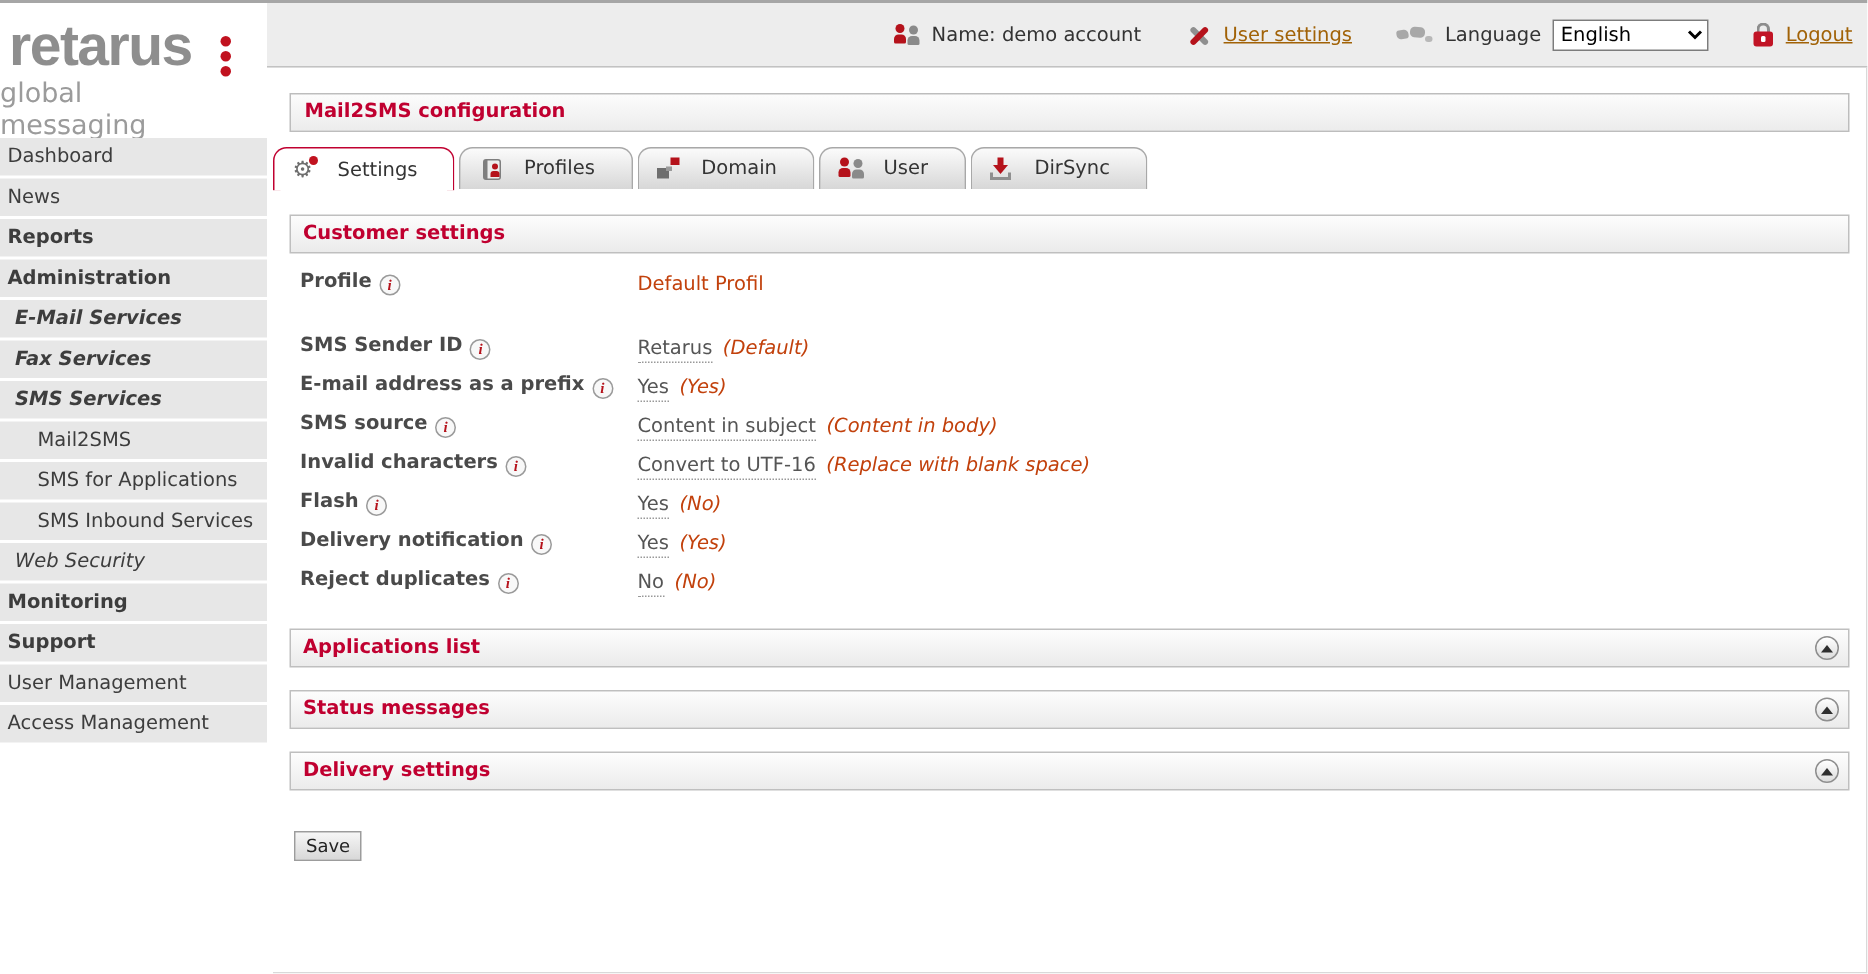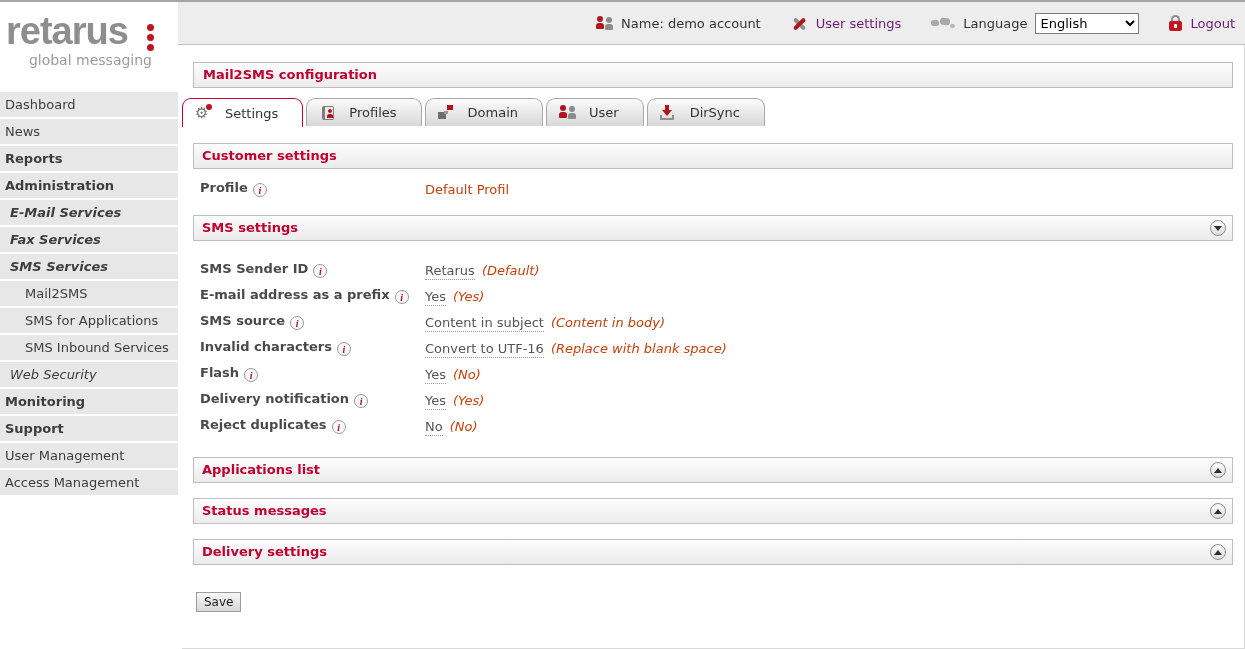--- a/index.html
+++ b/index.html
@@ -8,28 +8,28 @@
   body { position:relative; overflow:hidden; }
 
   #topline { position:absolute; top:0; left:0; width:1245px; height:2px; background:#a6a6a6; }
 
   
   #logo-area { position:absolute; top:2px; left:0; width:178px; height:90px; background:#fff; }
   #logo-text { position:absolute; top:8px; left:6px; font-family:"Liberation Sans",sans-serif;
     font-size:38px; font-weight:bold; color:#8e8e8e; letter-spacing:-1px; }
   #logo-dots { position:absolute; top:22px; left:147px; display:flex; flex-direction:column; gap:3px; }
   #logo-dots i { width:7px; height:7px; border-radius:50%; background:#c1121f; }
-  #logo-tagline { position:absolute; top:50px; right:26px; font-size:14px; color:#9b9b9b; }
+  #logo-tagline { position:absolute; top:50px; right:26px; font-size:18px; color:#9b9b9b; }
 
   
   #topbar { position:absolute; top:2px; left:178px; right:0; height:43px; background:#ededed;
     border-bottom:1px solid #c2c2c2; display:flex; align-items:center; justify-content:flex-end;
     padding-right:10px; gap:8px; }
   .tb-text { color:#333; }
-  .tb-link { color:#701a75; cursor:pointer; }
+  .tb-link { color:#a16207; cursor:pointer;text-decoration:underline; }
   .tb-gap { width:14px; }
 
   .users-ic { display:inline-block; width:17px; height:14px; position:relative; }
   .pr { position:absolute; width:8px; }
   .pr i { display:block; width:6px; height:6px; border-radius:50%; margin:0 auto; }
   .pr b { display:block; width:8px; height:6px; border-radius:3px 3px 1px 1px; margin-top:1px; }
   .pr.gray { right:0; top:1px; } .pr.gray i, .pr.gray b { background:#8a8a8a; }
   .pr.red { left:0; top:0; } .pr.red i, .pr.red b { background:#b5121b; }
 
   .tools-ic { display:inline-block; width:17px; height:15px; position:relative; }
@@ -248,26 +248,20 @@
   <div class="section-bar">
     <span>Customer settings</span>
   </div>
   <div class="rows">
     <div class="frow">
       <span class="flabel">Profile</span><span class="info-ic"></span>
       <span class="fvalue"><span class="plain">Default Profil</span></span>
     </div>
   </div>
 
-  <div class="section-bar">
-    <span>SMS settings</span>
-    <span class="chev down">
-        <i></i>
-      </span>
-  </div>
   <div class="rows sms">
     <div class="frow">
       <span class="flabel">SMS Sender ID</span><span class="info-ic"></span>
       <span class="fvalue"><span class="v">Retarus</span><span class="hint">(Default)</span></span>
     </div>
     <div class="frow">
       <span class="flabel">E-mail address as a prefix</span><span class="info-ic"></span>
       <span class="fvalue"><span class="v">Yes</span><span class="hint">(Yes)</span></span>
     </div>
     <div class="frow">

